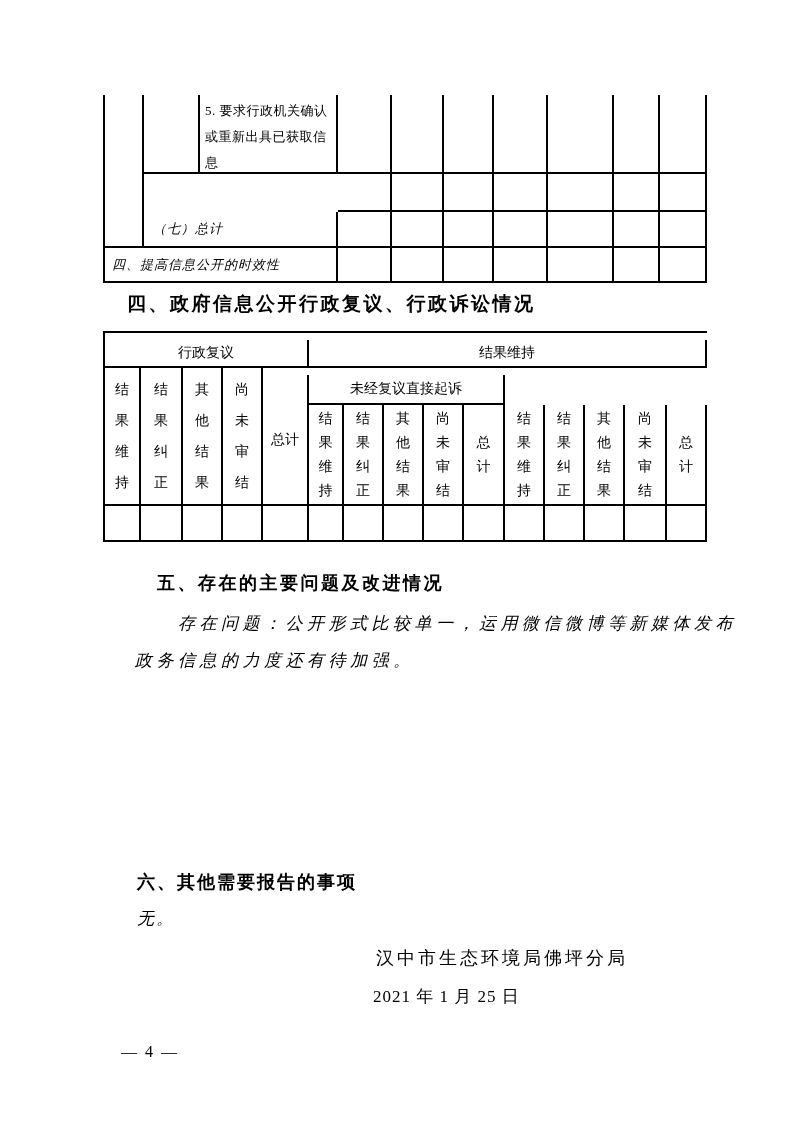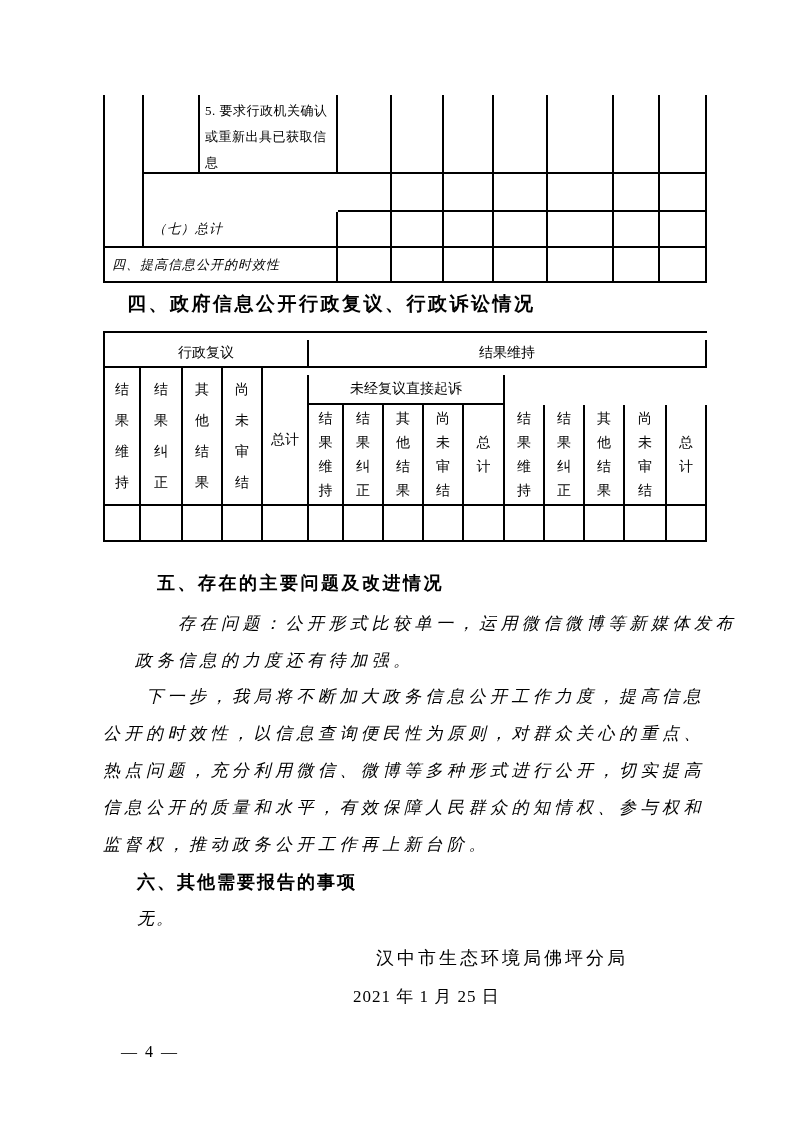--- a/index.html
+++ b/index.html
@@ -41,21 +41,21 @@
   .h-5 { left:137px; top:571px; font-size:18px; letter-spacing:2.5px;margin-left:20px; }
   .h-6 { left:137px; top:870px; font-size:18px; letter-spacing:2px;text-align:center; }
 
   .para { position:absolute; left:103px; width:602px; font-size:17px; letter-spacing:4.5px;
           line-height:37px; text-align:justify; font-style:italic; }
   .p-1 { top:605px; text-indent:43px;margin-left:32px; }
   .p-2 { top:678px; text-indent:43px; }
 
   .none-text { position:absolute; left:137px; top:907px; font-size:17px; font-style:italic; letter-spacing:2px; }
   .sig-org  { position:absolute; left:376px; top:946px; font-size:18px; letter-spacing:3px; white-space:nowrap; }
-  .sig-date { position:absolute; left:353px; top:985px; font-size:17px; letter-spacing:1px; white-space:nowrap; }
+  .sig-date { position:absolute; left:373px; top:985px; font-size:17px; letter-spacing:1px; white-space:nowrap; }
   .pageno   { position:absolute; left:121px; top:1043px; font-size:16px; letter-spacing:2px; }
 </style>
 </head>
 <body>
 
 <div class="sheet">
 
   <div class="t1">
     <div class="c" style="grid-area:1/1/4/2"></div>
     <div class="c" style="grid-area:1/2/2/3"></div>
@@ -161,21 +161,20 @@
     <div class="c" style="grid-area:4/10/5/11"></div>
     <div class="c" style="grid-area:4/11/5/12"></div>
     <div class="c" style="grid-area:4/12/5/13"></div>
     <div class="c" style="grid-area:4/13/5/14"></div>
     <div class="c" style="grid-area:4/14/5/15"></div>
     <div class="c" style="grid-area:4/15/5/16"></div>
   </div>
 
   <div class="h h-5">五、存在的主要问题及改进情况</div>
   <div class="para p-1">存在问题：公开形式比较单一，运用微信微博等新媒体发布政务信息的力度还有待加强。</div>
-  <div class="para p-2">下一步，我局将不断加大政务信息公开工作力度，提高信息公开的时效性，以信息查询便民性为原则，对群众关心的重点、热点问题，充分利用微信、微博等多种形式进行公开，切实提高信息公开的质量和水平，有效保障人民群众的知情权、参与权和监督权，推动政务公开工作再上新台阶。</div>
 
   <div class="h h-6">六、其他需要报告的事项</div>
   <div class="none-text">无。</div>
 
   <div class="sig-org">汉中市生态环境局佛坪分局</div>
   <div class="sig-date">2021 年 1 月 25 日</div>
 
   <div class="pageno">— 4 —</div>
 
 </div>

